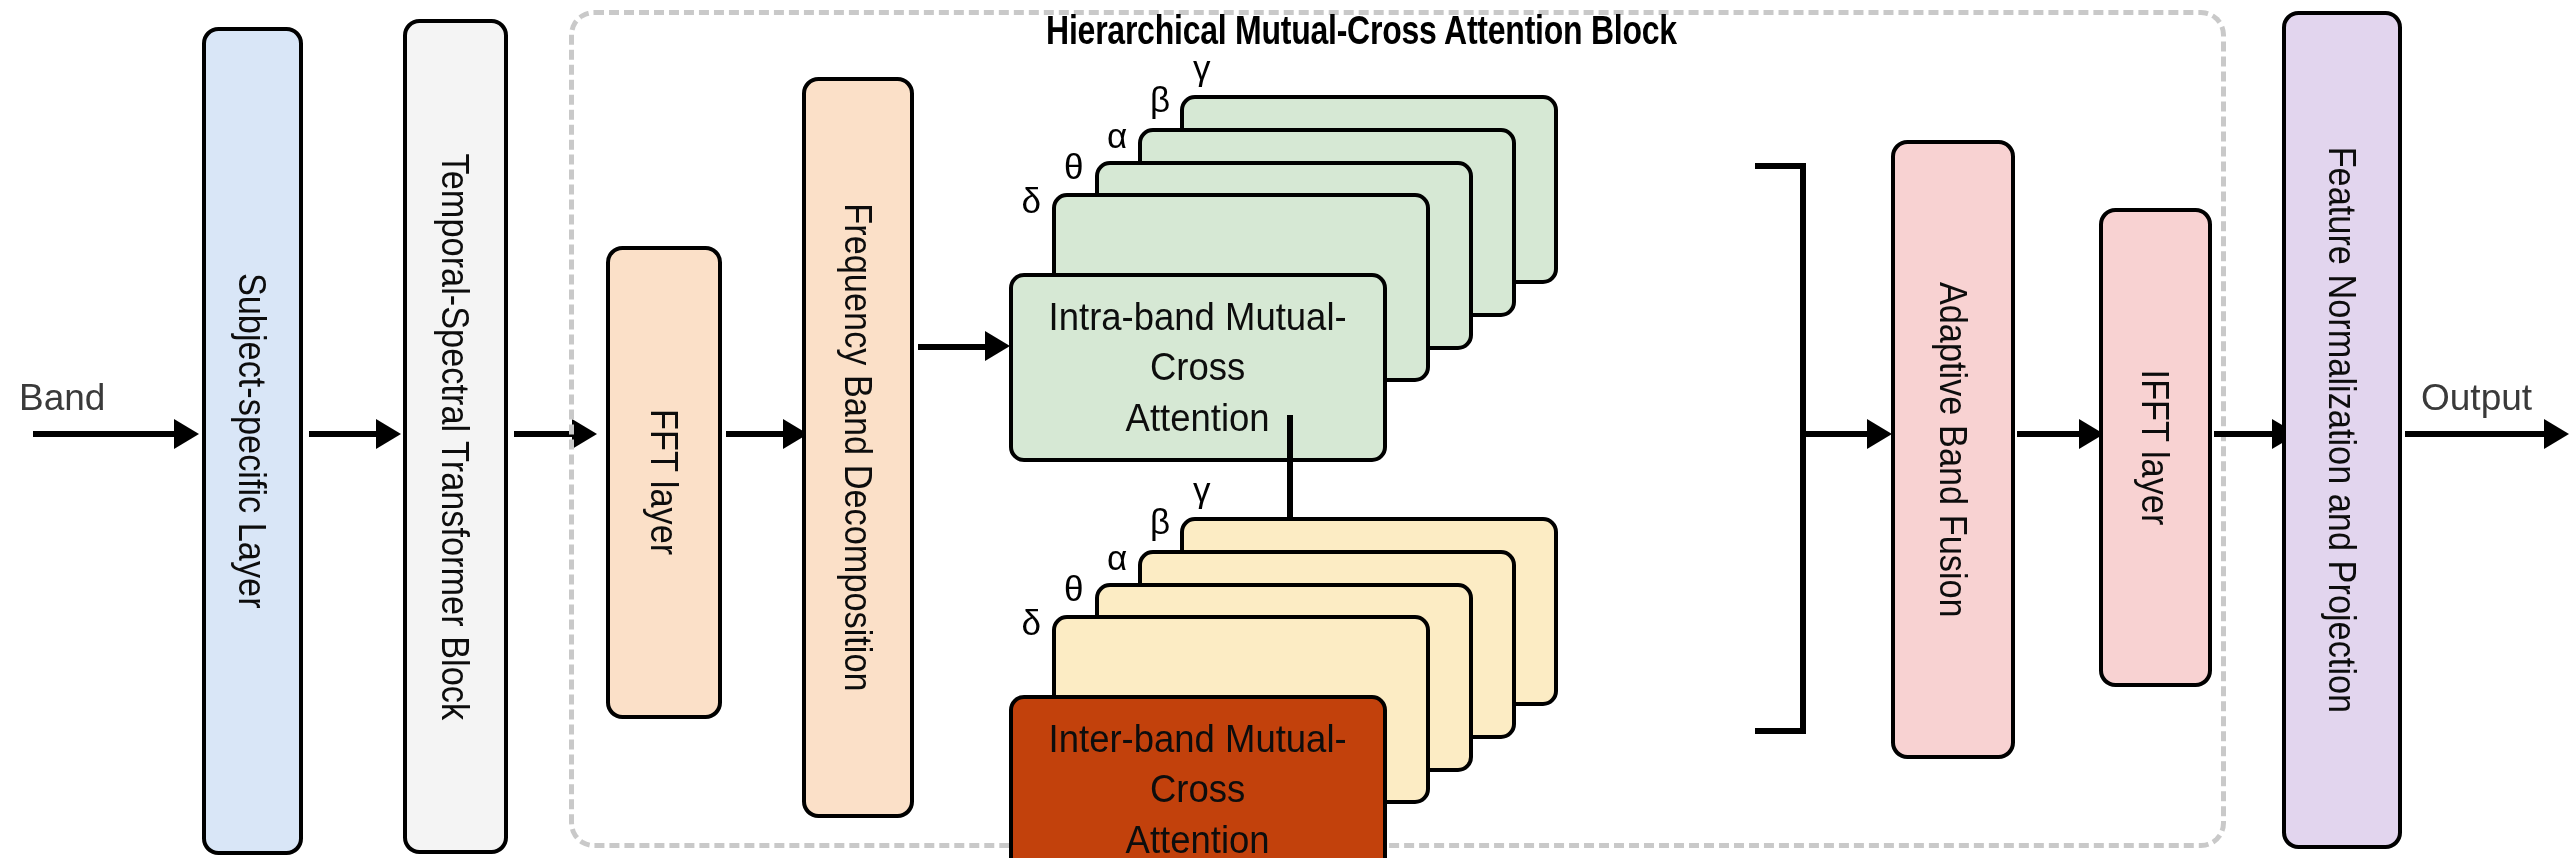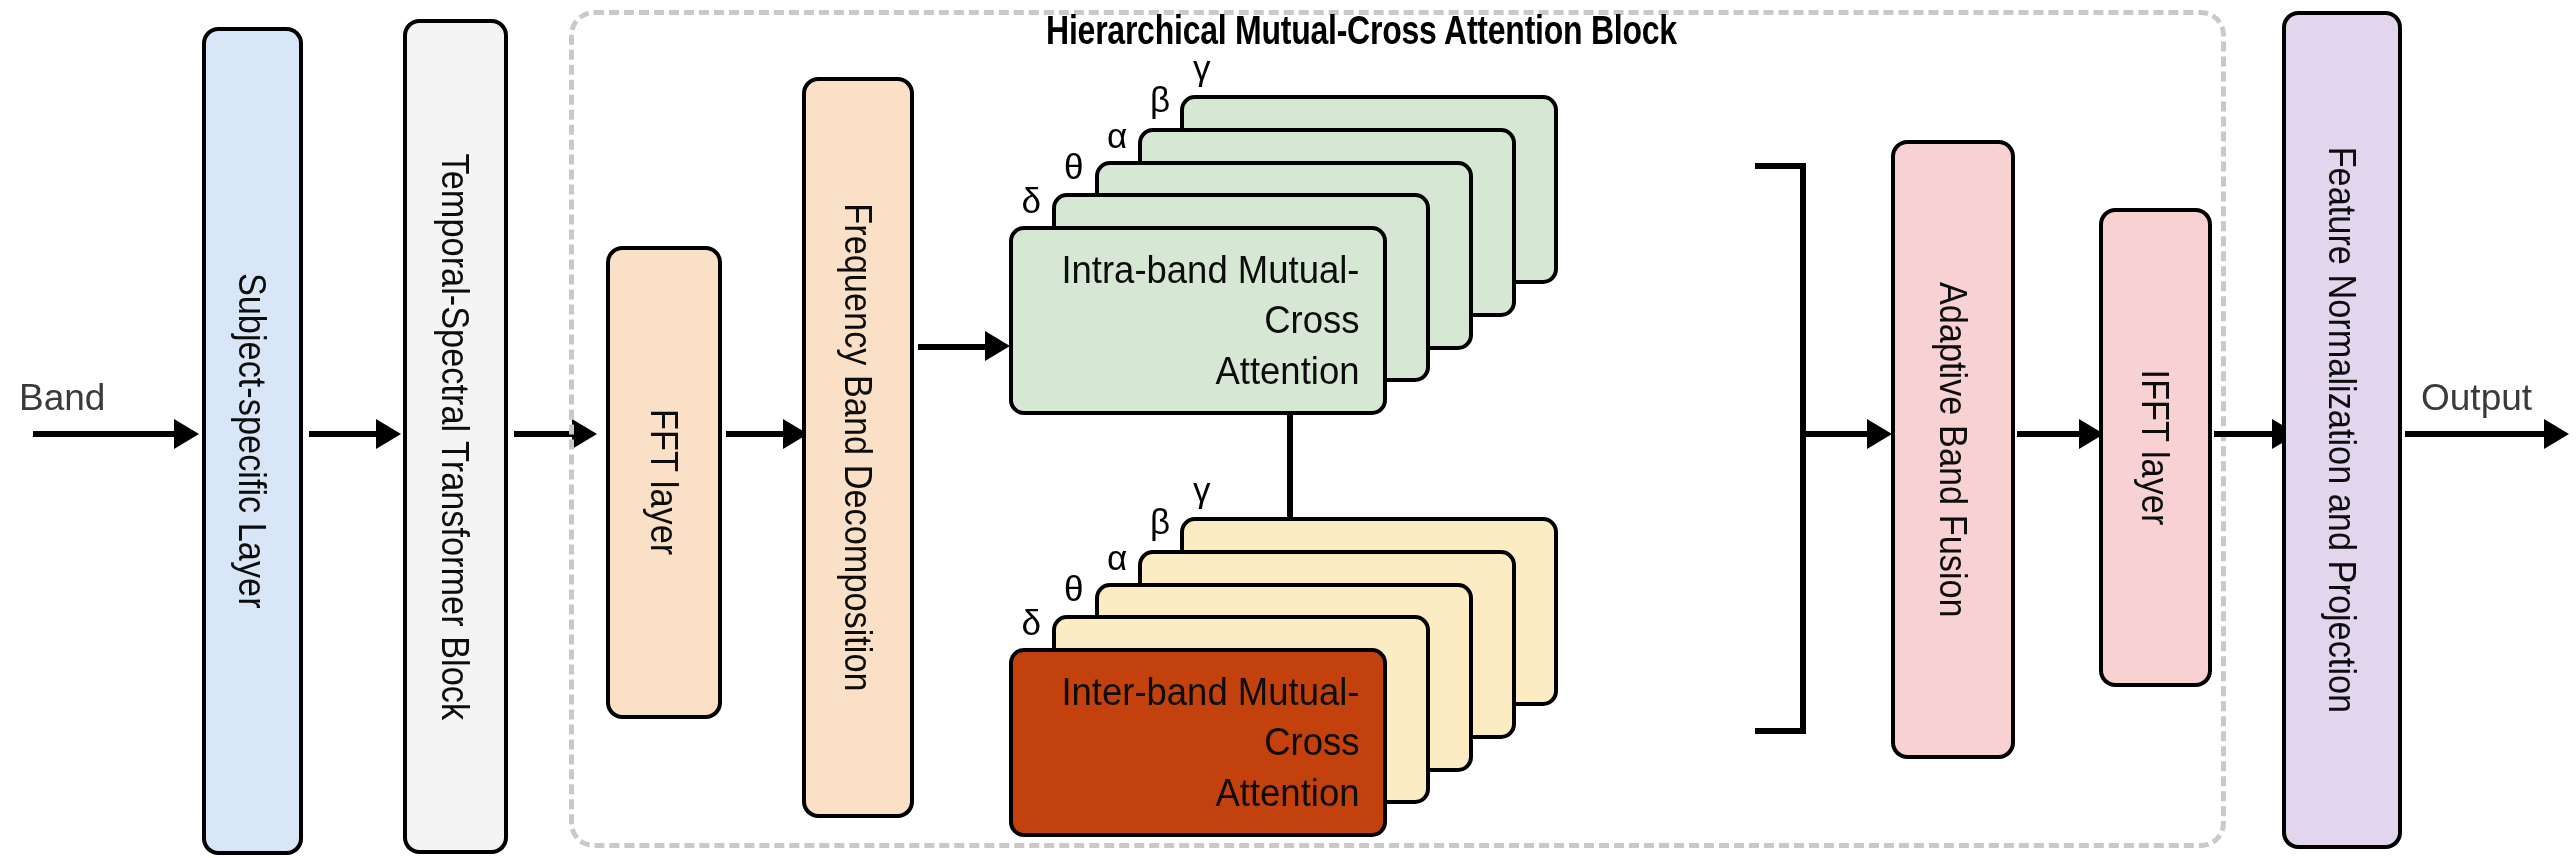--- a/index.html
+++ b/index.html
@@ -68,23 +68,24 @@
   .card {
     position: absolute;
     border: 4.4px solid #000000;
     border-radius: 15px;
     box-sizing: border-box;
   }
   .card-front {
     display: flex;
     align-items: center;
     justify-content: center;
-    text-align: right;
+    text-align: center;
     padding: 0 16.4px;
     box-sizing: border-box;
+    margin-top: 47px;
   }
   .card-front .ctext {
     font-size: 38px;
     color: #0d0d0d;
     line-height: 1.32;
     transform: scaleX(0.96);
   }
   .band-tag {
     position: absolute;
     font-size: 35px;

